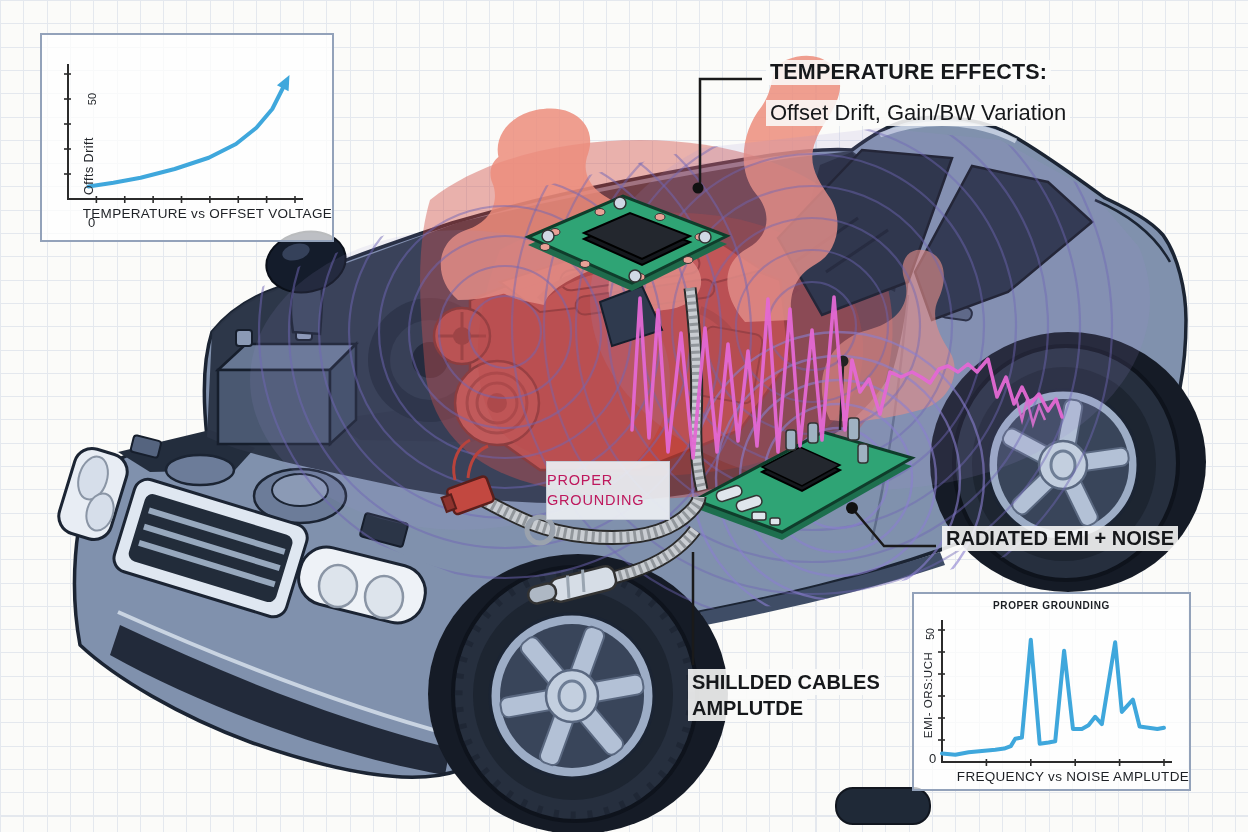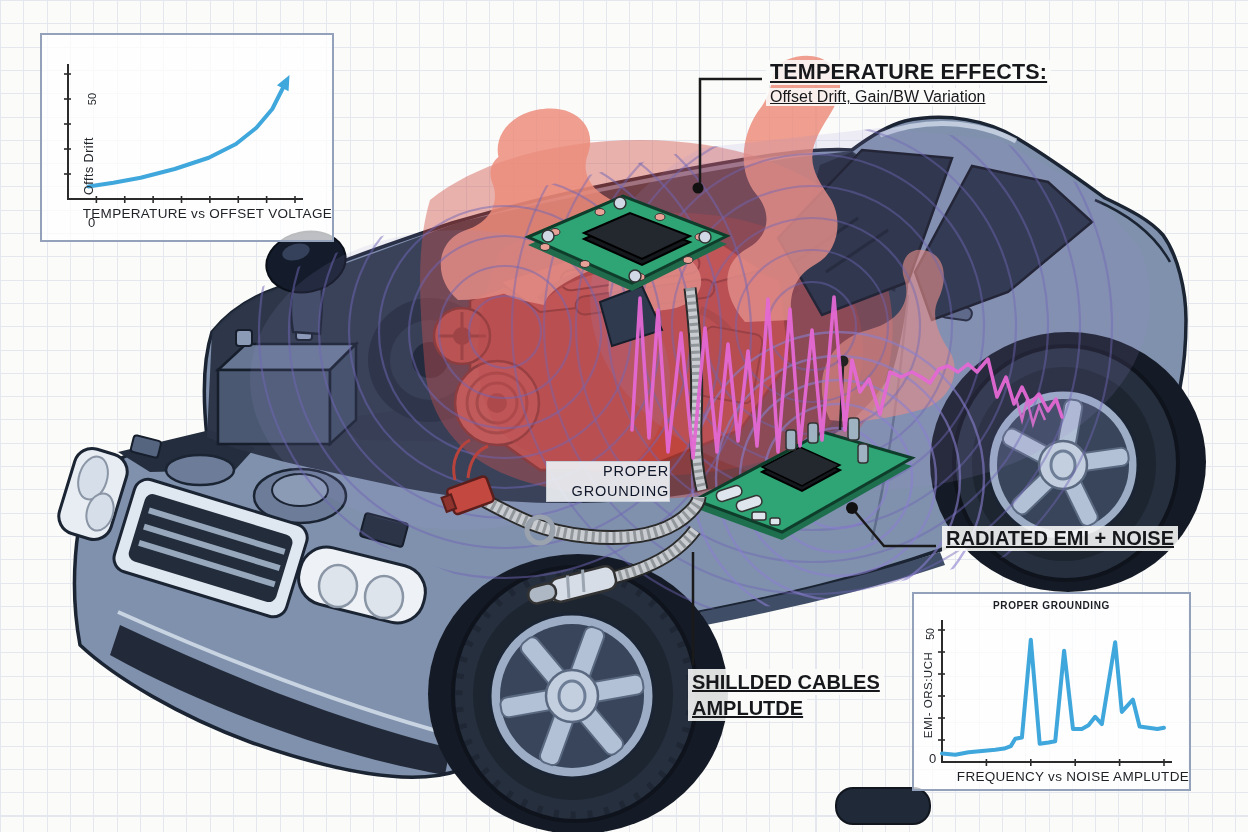--- a/index.html
+++ b/index.html
@@ -7,27 +7,27 @@
     position:relative;width:1248px;height:832px;overflow:hidden;
     background-color:#fbfbf9;
     background-image:
       repeating-linear-gradient(to right, #e4e8ee 0 1px, transparent 1px 23.3px),
       repeating-linear-gradient(to bottom, #e4e8ee 0 1px, transparent 1px 23.3px);
     font-family:"Liberation Sans", sans-serif;
     color:#16181b;
   }
   .art{position:absolute;left:0;top:0;}
   .lbl{position:absolute;white-space:nowrap;}
-  .lbl .bk{display:inline-block;background:rgba(251,251,249,.88);padding:0 4px;text-decoration:underline;}
+  .lbl .bk{display:inline-block;background:rgba(251,251,249,.88);padding:0 4px;}
   #label-temp{left:766px;top:60px;}
   #label-temp .l1{font-size:21.5px;font-weight:700;letter-spacing:.2px;}
-  #label-temp .l2{font-size:16px;margin-top:3px;}
+  #label-temp .l2{font-size:22px;margin-top:15px;}
   #tag-grounding{left:546px;top:461px;width:122px;background:rgba(236,239,243,.93);
-    border:1px solid #c6ccd5;text-align:right;padding:0 0;font-size:14.5px;
-    color:#0f172a;letter-spacing:.8px;line-height:1.35;white-space:nowrap;}
+    border:1px solid #c6ccd5;text-align:left;padding:9px 0;font-size:14.5px;
+    color:#be185d;letter-spacing:.8px;line-height:1.35;white-space:nowrap;}
   #label-radiated{left:942px;top:526px;font-size:20px;font-weight:700;line-height:1.25;}
   #label-shielded{left:688px;top:669px;width:180px;text-align:left;font-size:20px;
     font-weight:700;line-height:1.3;}
   .chart-panel{position:absolute;border:2px solid #93a2ba;background:rgba(255,255,255,.72);}
   #panel-temp{left:40px;top:33px;width:290px;height:205px;}
   #panel-emi{left:912px;top:592px;width:275px;height:195px;}
   .chart-panel svg{position:absolute;left:0;top:0;}
   .xlab{position:absolute;left:0;right:0;text-align:right;font-size:13.5px;
     color:#1d2025;letter-spacing:.3px;white-space:nowrap;}
   .ylab{position:absolute;transform:rotate(-90deg);font-size:12.5px;color:#24272c;

